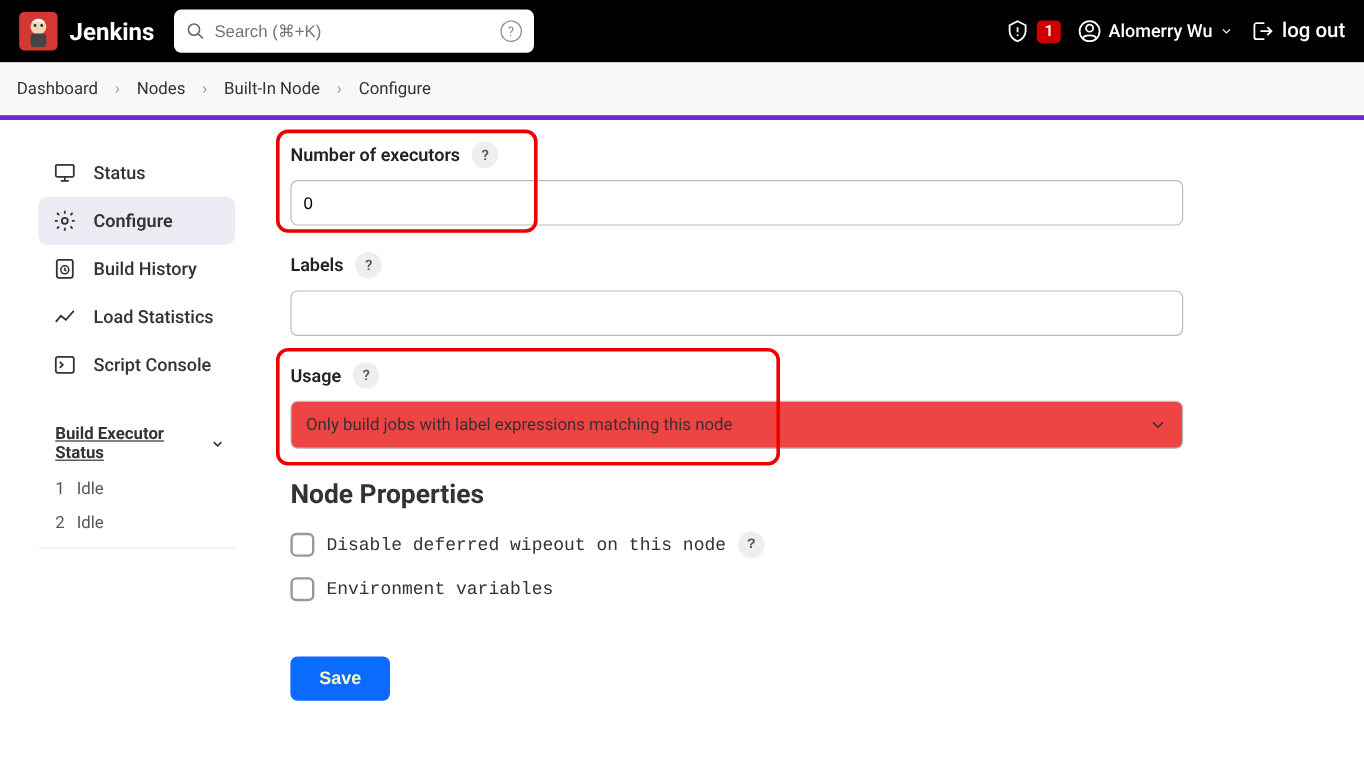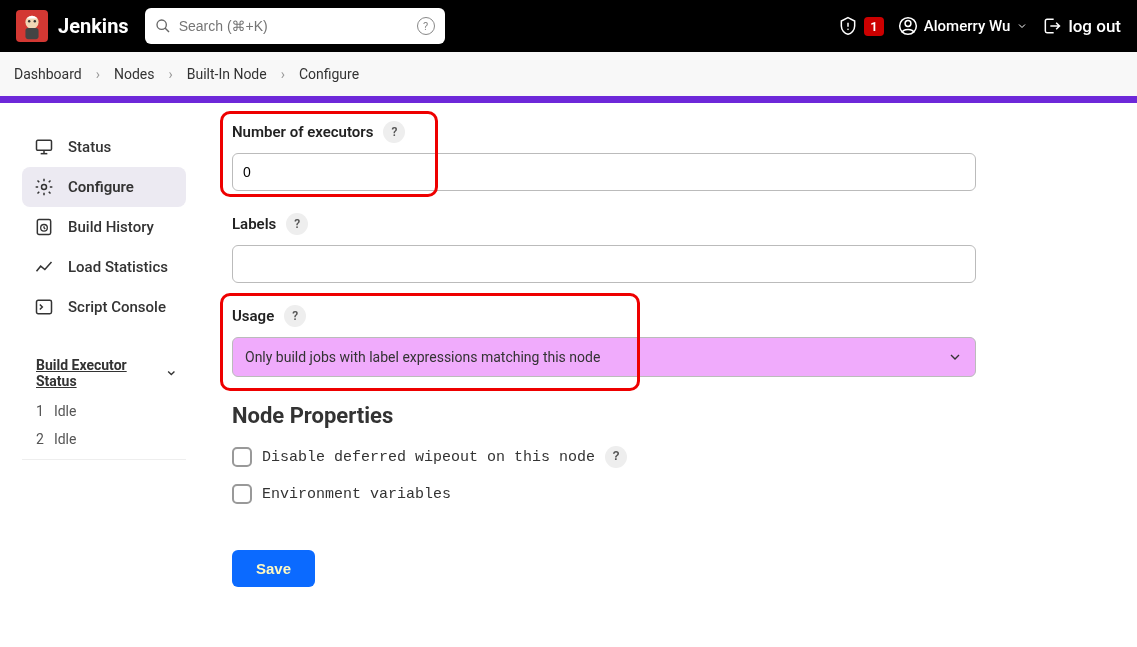--- a/index.html
+++ b/index.html
@@ -104,21 +104,21 @@
     }
     .logout-area {
       display: flex;
       align-items: center;
       gap: 6px;
       font-size: 17px;
       font-weight:500;
     }
     .breadcrumbs {
       background: #f8f8f8;
-      border-bottom: 7px solid #6d28d9;
+      border-bottom: 4px solid #6d28d9;
       padding: 14px 14px;
       display: flex;
       align-items: center;
       gap: 14px;
       font-size: 14px;
       color: #333;
     }
     .breadcrumbs .chev {
       color: #999;
     }
@@ -127,20 +127,21 @@
       text-decoration: none;
     }
     .content {
       display: flex;
       padding-top: 10px;
     }
     .sidebar {
       width: 208px;
       padding: 14px 22px;
       flex-shrink: 0;
+      margin-left: 10px;
     }
     .side-item {
       display: flex;
       align-items: center;
       gap: 14px;
       padding: 10px 12px;
       border-radius: 8px;
       font-size: 15px;
       font-weight: 500;
       cursor: pointer;
@@ -218,21 +219,21 @@
       padding: 0 10px;
       font-size: 14px;
     }
     .form-select {
       width: 744px;
       height: 40px;
       border: 1px solid #bbb;
       border-radius: 6px;
       padding: 0 12px;
       font-size: 14px;
-      background: #f0abfc;
+      background: #ef4444;
       display: flex;
       align-items: center;
       justify-content: space-between;
       cursor: pointer;
     }
     .highlight-box {
       position: absolute;
       border: 3px solid #e00;
       border-radius: 10px;
       pointer-events: none;

